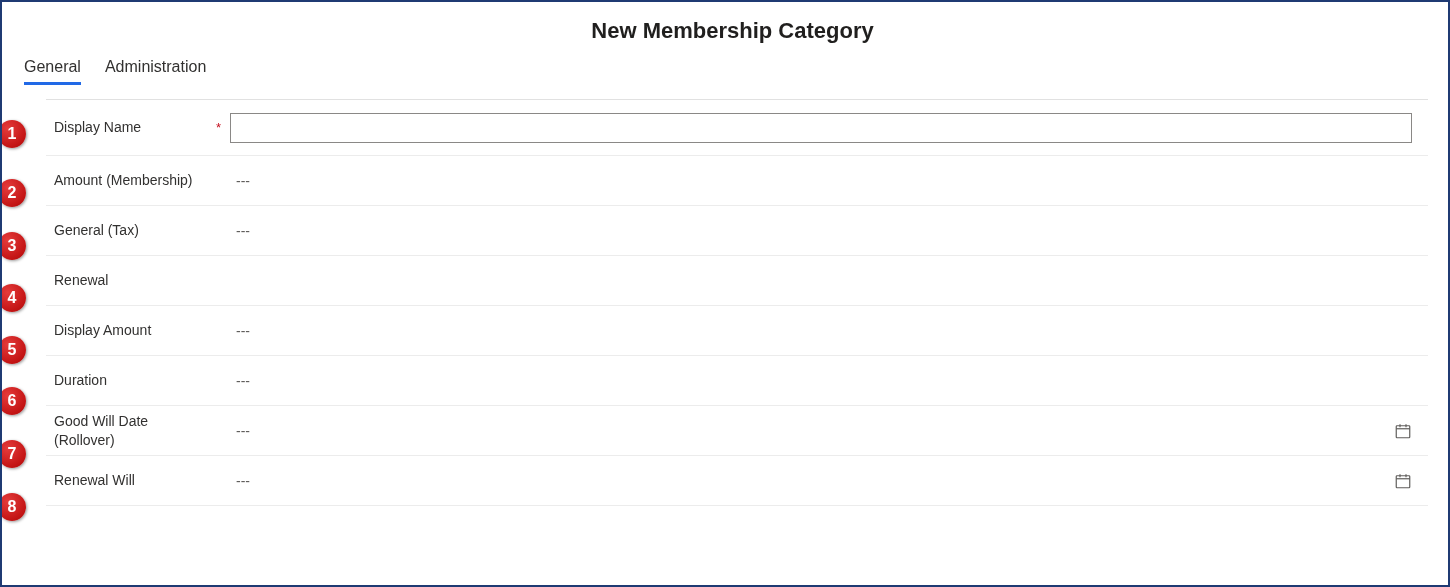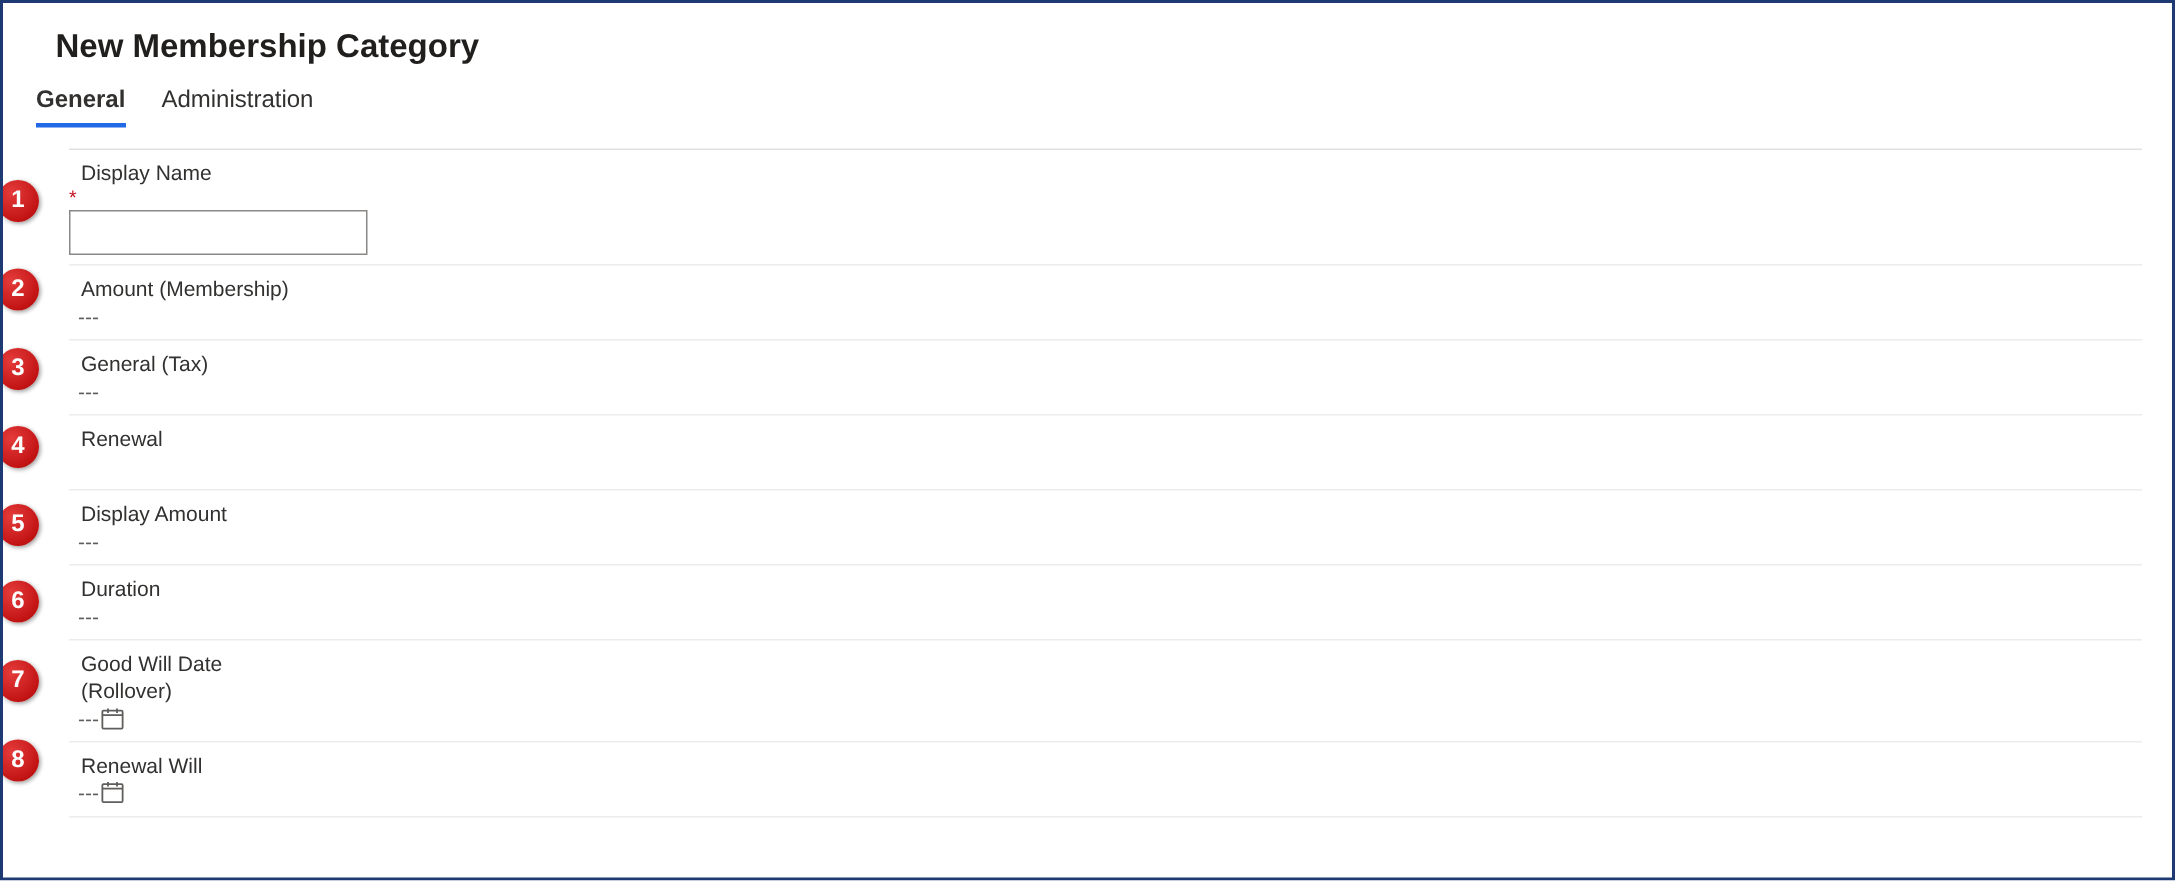--- a/index.html
+++ b/index.html
@@ -16,54 +16,54 @@
     border: 2px solid #1f3a73;
     position: relative;
     padding: 10px 20px 10px 20px;
     overflow: hidden;
   }
   .page-title {
     font-size: 22px;
     font-weight: 600;
     margin: 6px 0 10px 15px;
     color: #201f1e;
+    text-align: center;
   }
   .tabs {
     display: flex;
     gap: 24px;
     margin-left: 2px;
     margin-bottom: 14px;
   }
   .tab {
     font-size: 16px;
     color: #323130;
     padding: 4px 0 6px 0;
     cursor: pointer;
     border-bottom: 3px solid transparent;
   }
   .tab.active {
-    font-weight: 700;
+    font-weight: 400;
     border-bottom: 3px solid #2169e6;
   }
   .form-area {
     border: 1px solid #e1e1e1;
     border-left: none;
     border-right: none;
     border-bottom: none;
     padding-top: 0;
     margin-left: 24px; 
   }
   .row {
     display: flex;
-    align-items: flex-start;
+    align-items: center;
     min-height: 50px;
     border-bottom: 1px solid #ececec;
     padding: 6px 0;
     position: relative;
-    flex-direction: column;
   }
   .row:first-child { min-height: 56px; }
   .label-col {
     width: 170px;
     padding-left: 8px;
     padding-right: 8px;
     color: #323130;
     font-size: 14px;
     line-height: 1.3;
   }

